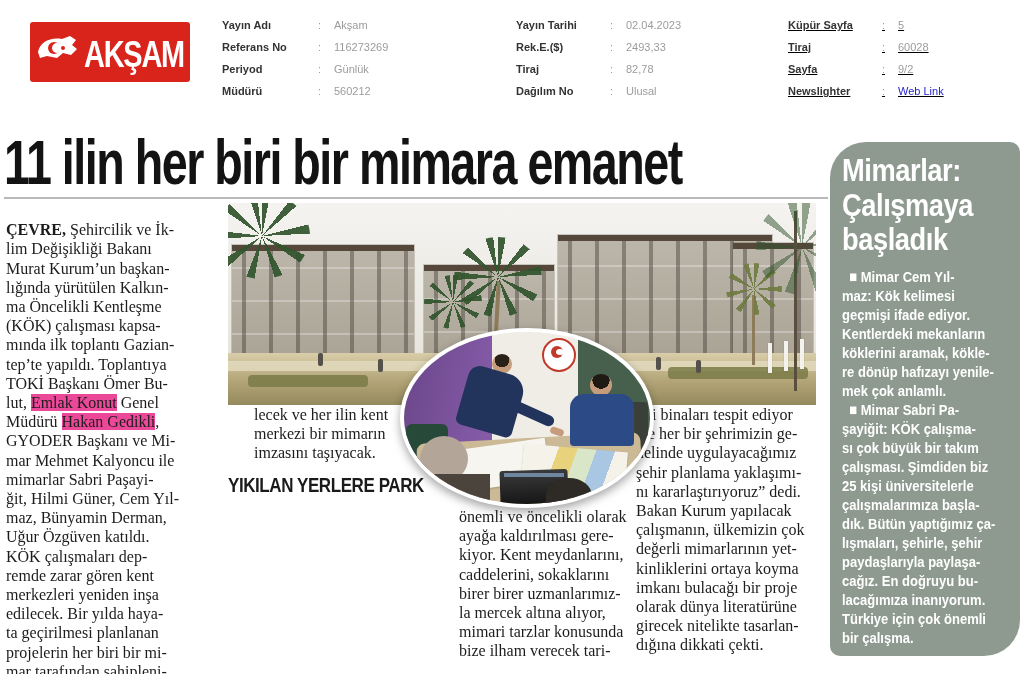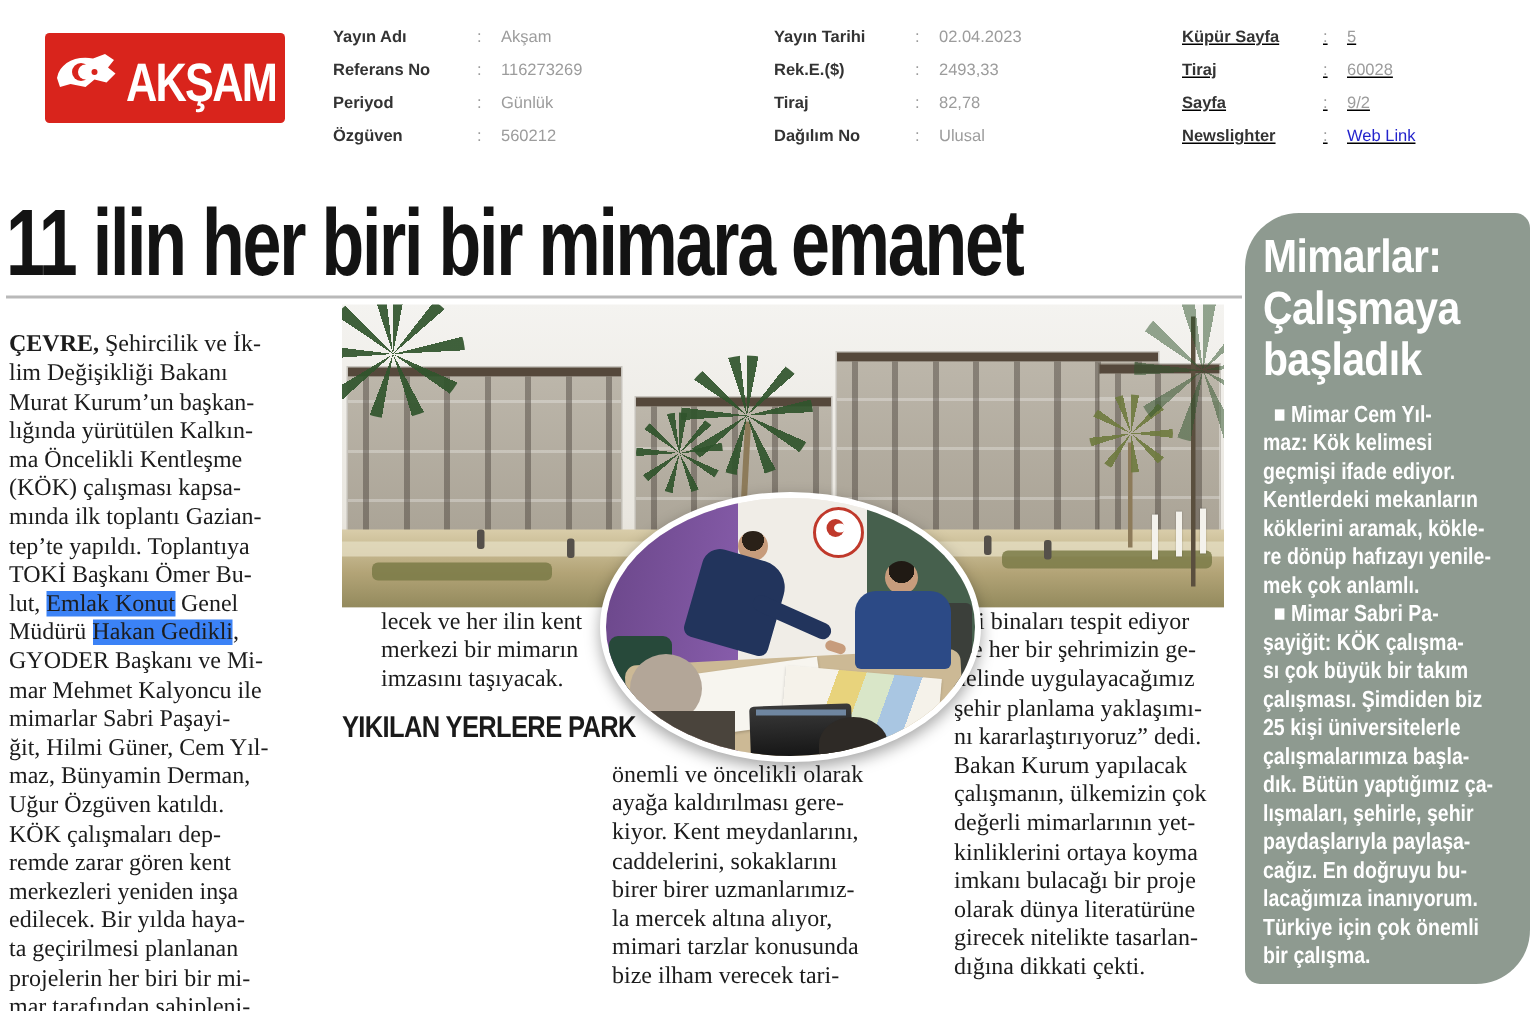--- a/index.html
+++ b/index.html
@@ -16,21 +16,21 @@
   .mv.link{color:#2323cc;cursor:pointer;}
   
   .headline{position:absolute;left:4px;top:130px;font-size:63px;line-height:64px;
             font-weight:800;letter-spacing:-2px;color:#131313;white-space:nowrap;
             transform:scaleX(.74);transform-origin:0 0;}
   .headrule{position:absolute;left:4px;top:197px;width:824px;height:2px;background:#b9b9b9;}
   
   .bodycol{position:absolute;font-family:"Liberation Serif",serif;font-size:16px;
            line-height:19.2px;color:#1c1c1c;white-space:pre-line;}
   .lead{font-weight:bold;}
-  .hl{background:#3b82f6;text-align:right;}
+  .hl{background:#ec4899;text-align:right;}
   .subhead{position:absolute;left:228px;top:474px;font-size:20px;font-weight:800;
            letter-spacing:-.5px;color:#1a1a1a;white-space:nowrap;
            transform:scaleX(.85);transform-origin:0 0;}
   
   .photo{position:absolute;left:228px;top:203px;width:588px;height:202px;overflow:hidden;
          background:linear-gradient(#f4f3f0,#e9e6df 70%,#ddd8cc);}
   .bld{position:absolute;background:
         repeating-linear-gradient(90deg,rgba(70,62,55,0) 0 10px,rgba(70,62,55,.45) 10px 14px,rgba(70,62,55,0) 14px 27px),
         repeating-linear-gradient(0deg,rgba(255,255,255,.28) 0 2px,rgba(0,0,0,0) 2px 33px),
         linear-gradient(#bcb6aa,#a39c8e);
@@ -83,21 +83,21 @@
       <span class="ml">Referans No</span>
       <span class="mc">:</span>
       <span class="mv">116273269</span>
     </div>
     <div class="meta-row">
       <span class="ml">Periyod</span>
       <span class="mc">:</span>
       <span class="mv">Günlük</span>
     </div>
     <div class="meta-row">
-      <span class="ml">Özgüven</span>
+      <span class="ml">Müdürü</span>
       <span class="mc">:</span>
       <span class="mv">560212</span>
     </div>
   </div>
 
   <div class="meta-group g2" style="left:516px;">
     <div class="meta-row">
       <span class="ml">Yayın Tarihi</span>
       <span class="mc">:</span>
       <span class="mv">02.04.2023</span>
@@ -223,21 +223,21 @@
 edilecek. Bir yılda haya-
 ta geçirilmesi planlanan
 projelerin her biri bir mi-
 mar tarafından sahipleni-</span>
   </div>
 
   <div class="bodycol" style="left:230px;top:405px;width:200px;margin-left:24px;">lecek ve her ilin kent
 merkezi bir mimarın
 imzasını taşıyacak.</div>
   <div class="subhead">YIKILAN YERLERE PARK</div>
-  <div class="bodycol" style="left:408px;top:507px;width:202px;">önemli ve öncelikli olarak
+  <div class="bodycol" style="left:459px;top:507px;width:202px;">önemli ve öncelikli olarak
 ayağa kaldırılması gere-
 kiyor. Kent meydanlarını,
 caddelerini, sokaklarını
 birer birer uzmanlarımız-
 la mercek altına alıyor,
 mimari tarzlar konusunda
 bize ilham verecek tari-</div>
   <div class="bodycol" style="left:636px;top:405px;width:198px;">&nbsp;&nbsp;hi binaları tespit ediyor
 &nbsp;ve her bir şehrimizin ge-
 nelinde uygulayacağımız

